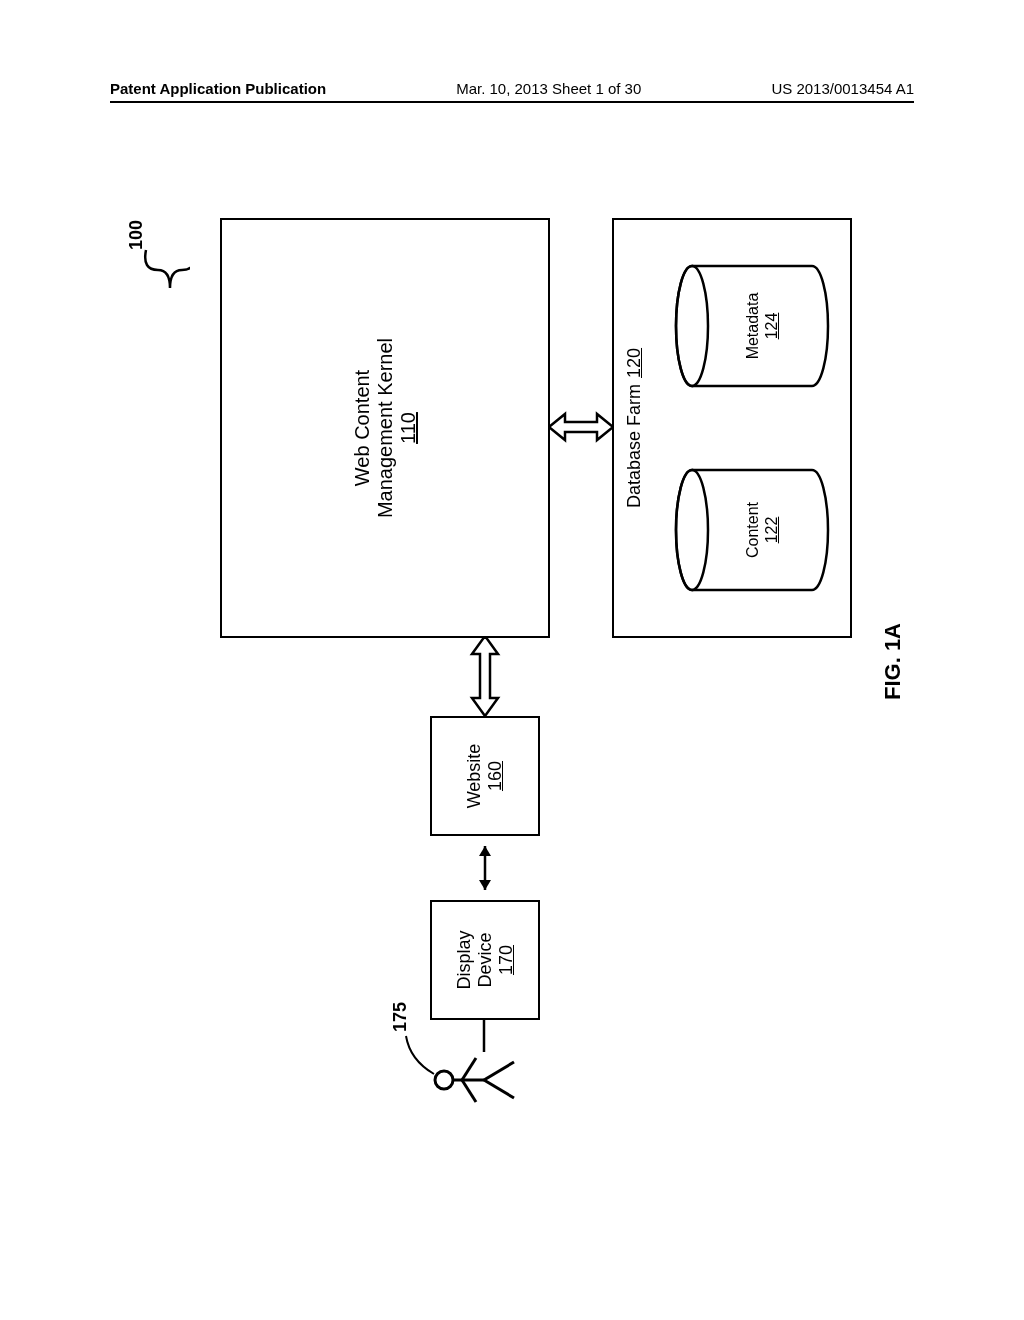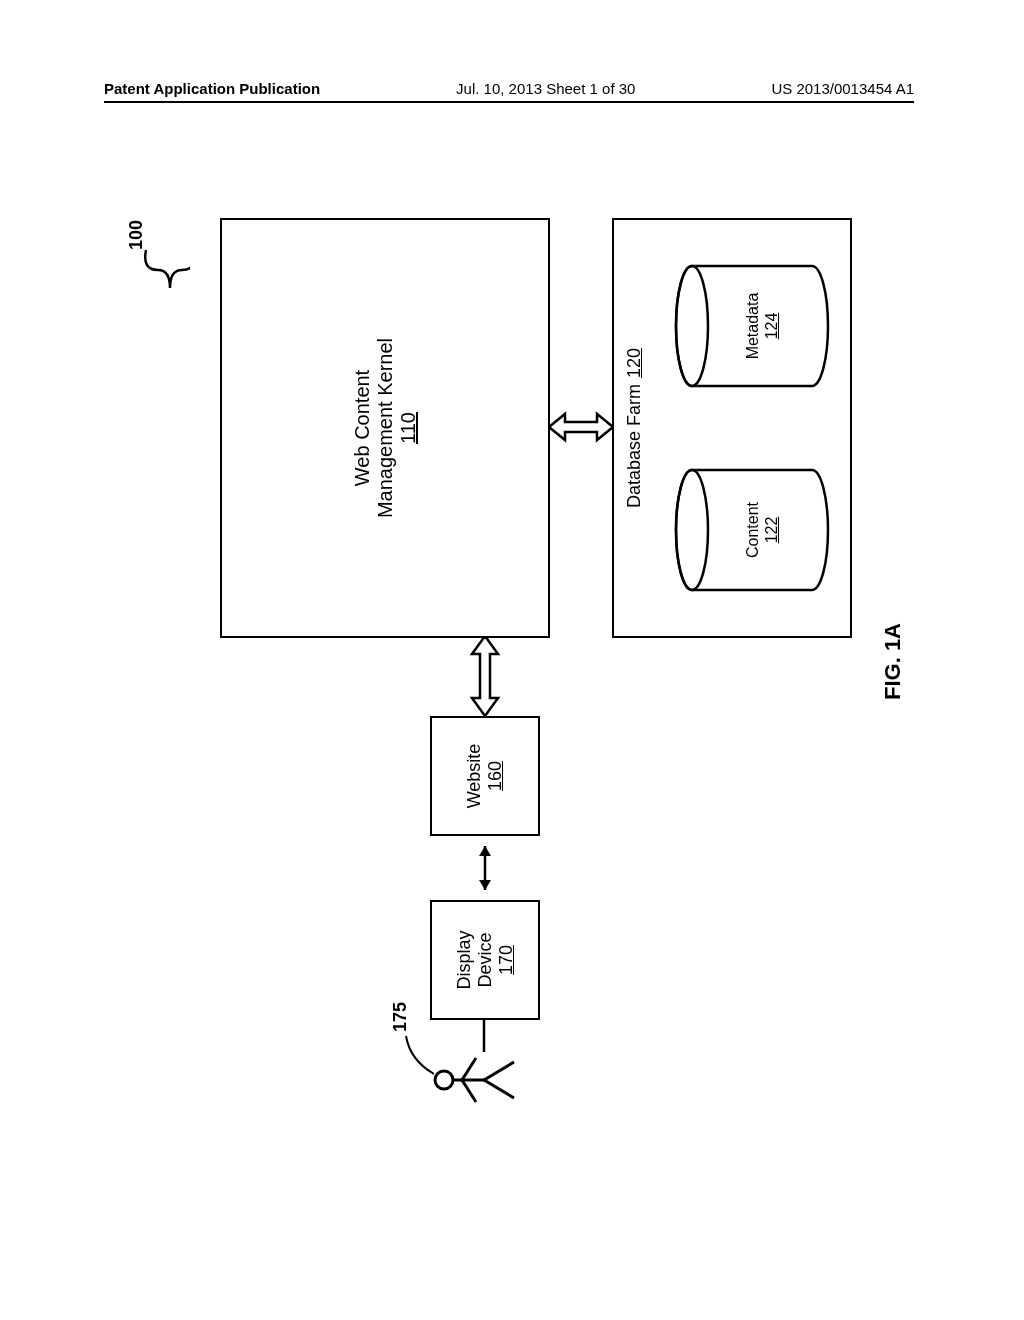--- a/index.html
+++ b/index.html
@@ -9,21 +9,21 @@
     width: 1024px;
     height: 1320px;
     background: #fff;
     font-family: Arial, Helvetica, sans-serif;
     color: #000;
     position: relative;
   }
   .header {
     position: absolute;
     top: 80px;
-    left: 104px;
+    left: 110px;
     right: 110px;
     display: flex;
     font-size: 15px;
     border-bottom: 2px solid #000;
     padding-bottom: 4px;
   }
   .header .left { font-weight: bold; flex: 0 0 auto; }
   .header .center { flex: 1; text-align: center; }
   .header .right { flex: 0 0 auto; font-weight: normal; }
   .diagram-wrap {
@@ -76,21 +76,21 @@
     font-size: 22px;
   }
   .conn { position:absolute; }
   .stick { position:absolute; }
 </style>
 </head>
 <body>
 
 <div class="header">
   <span class="left">Patent Application Publication</span>
-  <span class="center">Jul. 10, 2013  Sheet 1 of 30</span>
+  <span class="center">Mar. 10, 2013  Sheet 1 of 30</span>
   <span class="right">US 2013/0013454 A1</span>
 </div>
 
 <div class="diagram-wrap">
   <div class="diagram">
 
     <div class="ref-label" style="left:870px; top:6px;">100</div>
     <svg class="conn" style="left:820px; top:20px; width:60px; height:50px;" viewBox="0 0 60 50">
       <path d="M50 6 Q30 2 30 18 Q30 30 12 30 Q30 30 30 42 Q30 58 50 54" fill="none" stroke="#000" stroke-width="2.5"></path>
     </svg>

